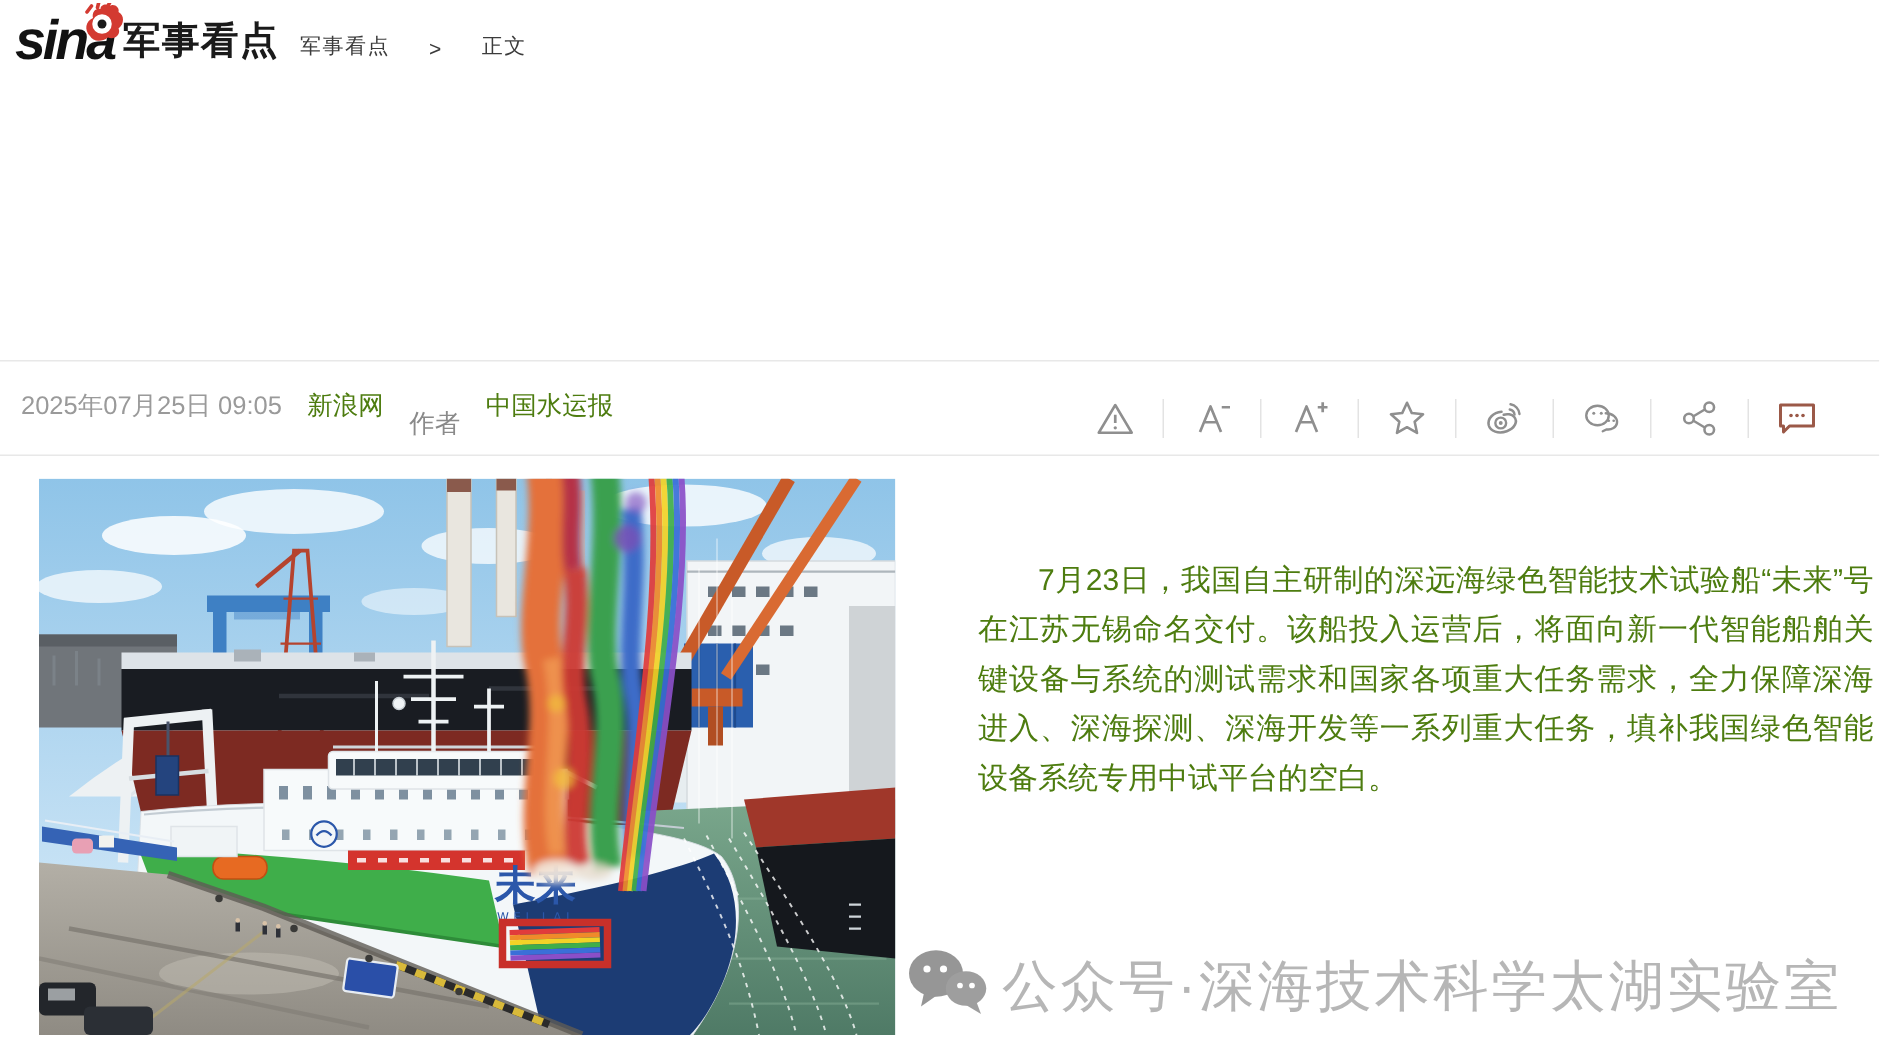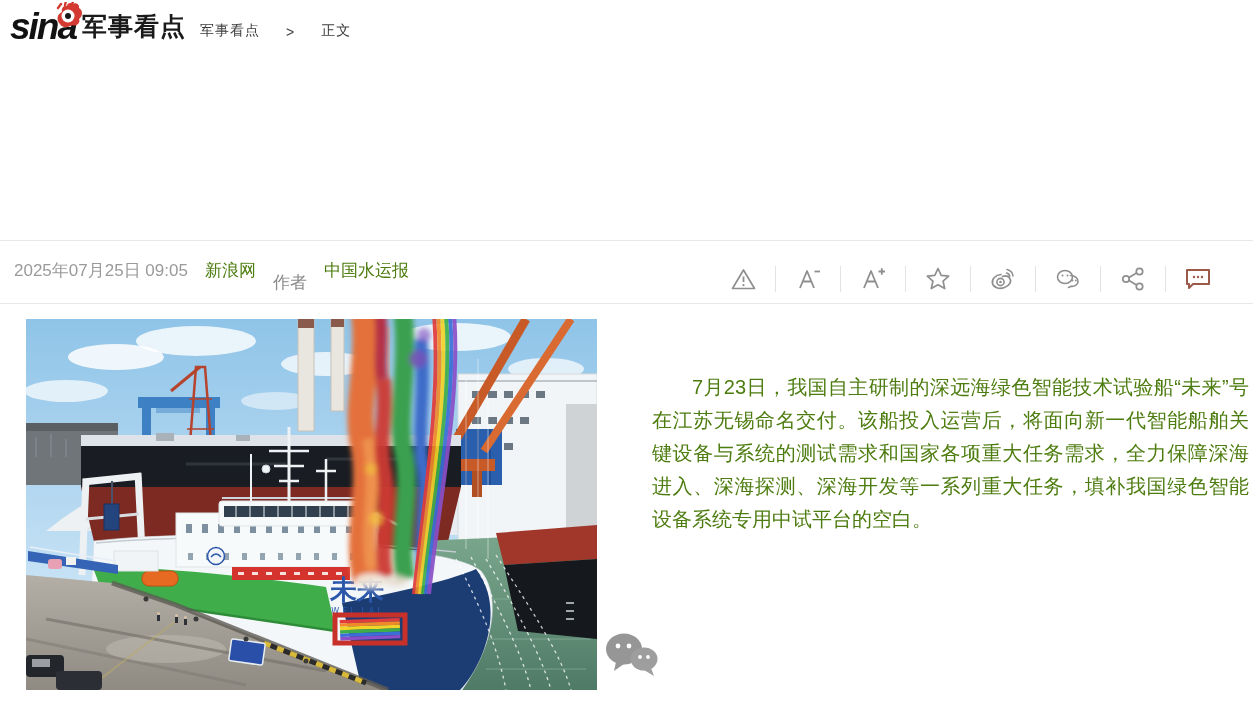--- a/index.html
+++ b/index.html
@@ -410,15 +410,16 @@
         <ellipse cx="22" cy="20" rx="18" ry="15.5" fill="#6e6e6e"></ellipse>
         <path d="M14 33 L 12 42 L 22 35 Z" fill="#6e6e6e"></path>
         <circle cx="16" cy="17" r="2.4" fill="#fff"></circle>
           <circle cx="27" cy="17" r="2.4" fill="#fff"></circle>
         <ellipse cx="42" cy="30" rx="13.5" ry="11.5" fill="#7a7a7a"></ellipse>
         <path d="M49 39 L 52 47 L 42 41 Z" fill="#7a7a7a"></path>
         <circle cx="38" cy="28" r="1.9" fill="#fff"></circle>
           <circle cx="46" cy="28" r="1.9" fill="#fff"></circle>
       </svg>
     </span>
+    <span class="wm-text">公众号·深海技术科学太湖实验室</span>
   </div>
 
 </div>
 
 </body></html>

